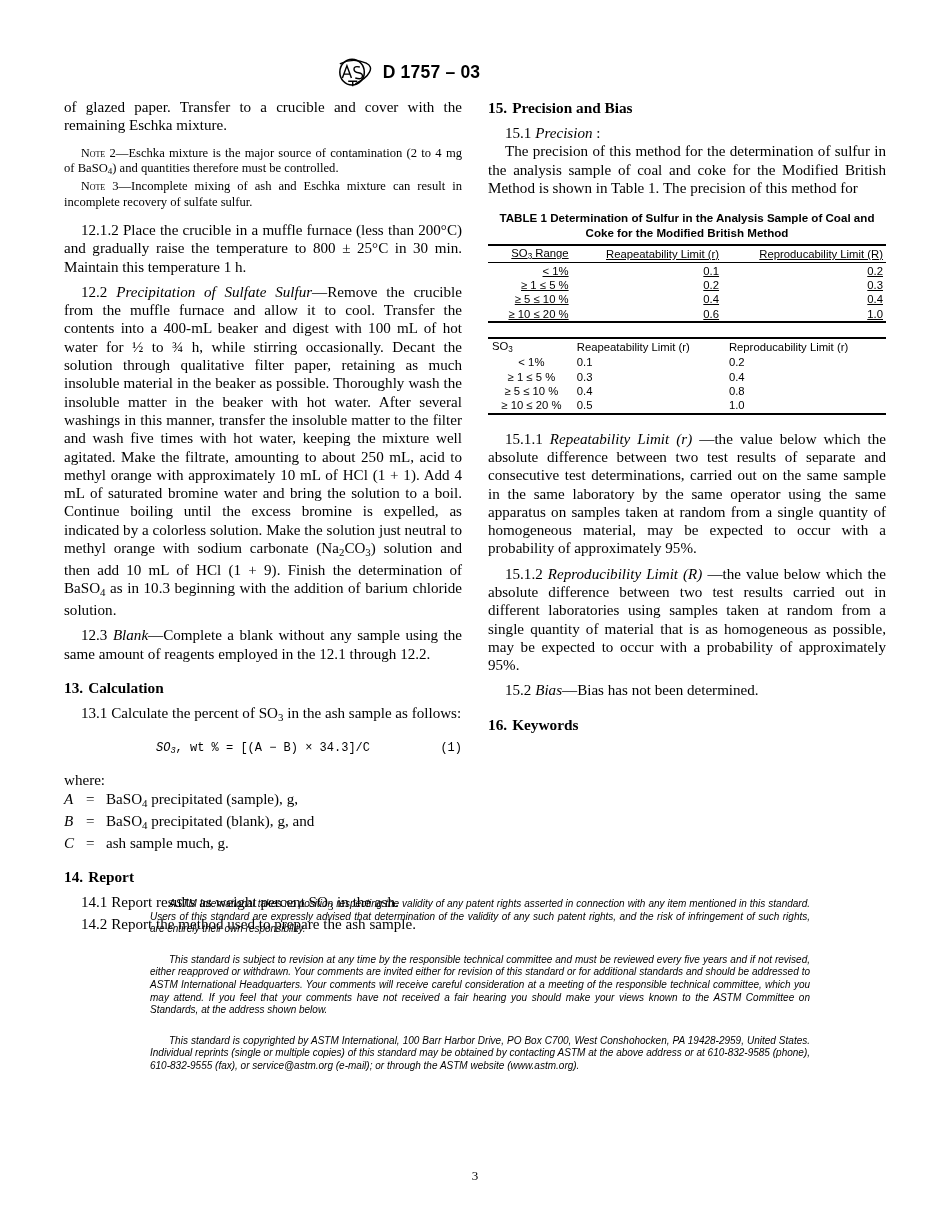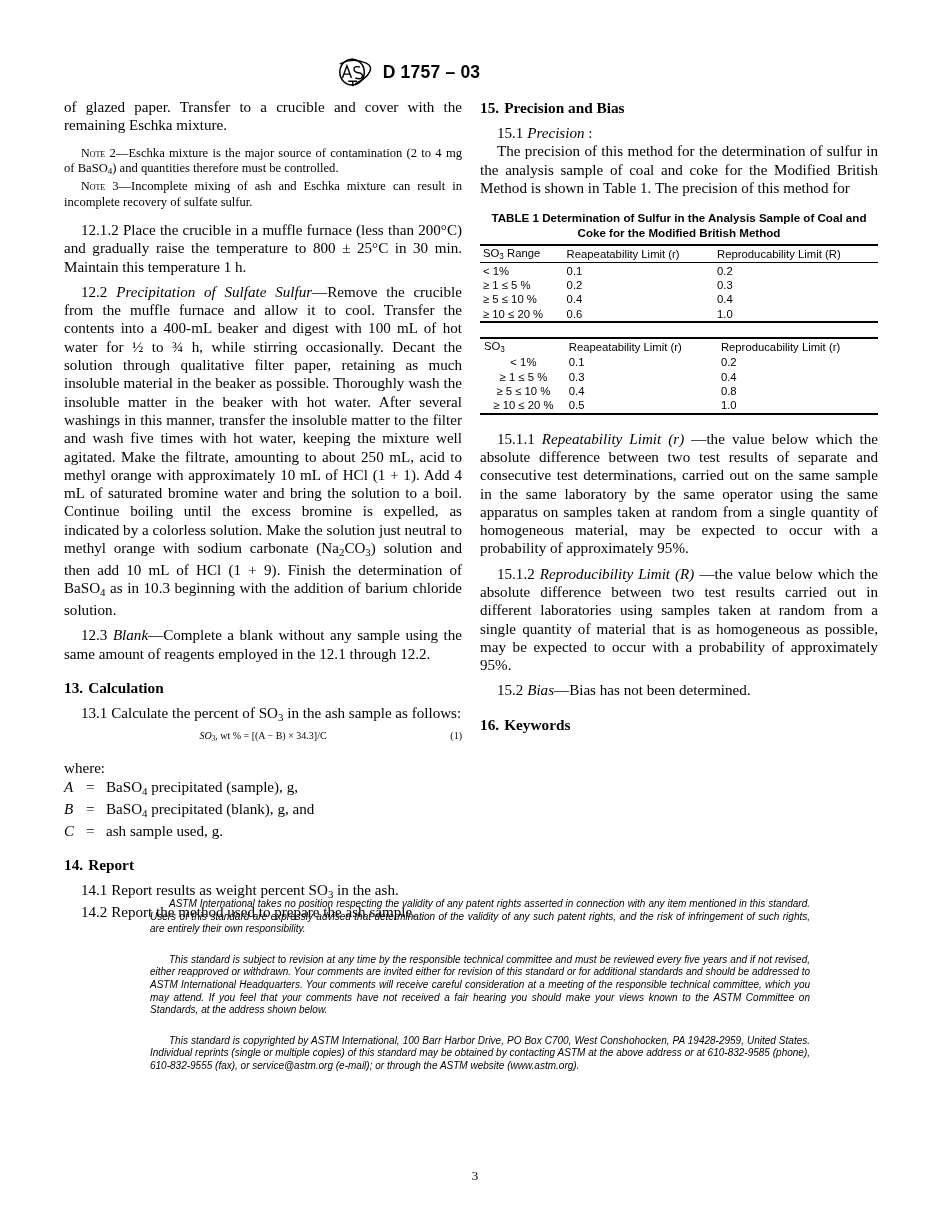--- a/index.html
+++ b/index.html
@@ -21,21 +21,21 @@
   .astm-logo { width:40px; height:29px; flex:0 0 auto; }
   .doc-designation {
     font-family:"Liberation Sans", sans-serif;
     font-weight:bold; font-size:17.5px; letter-spacing:0.2px;
   }
 
   
   .columns {
     position:absolute; left:64px; top:98px;
     width:822px;
-    display:flex; gap:18px;
+    display:flex; gap:26px;
   }
   .col { width:398px; }
 
   p { margin:0; }
   .body-p {
     font-size:15.1px; line-height:18.3px;
     text-align:justify; text-justify:inter-word;
     hyphens:none;
   }
   .indent { text-indent:17px; }
@@ -54,22 +54,22 @@
     font-family:"Liberation Serif", serif;
     font-weight:bold; font-size:15.3px; line-height:19px;
   }
   .sec-head .num { margin-right:5px; }
 
   i, .ital { font-style:italic; }
   sub { font-size:0.72em; vertical-align:-0.24em; }
 
   
   .formula-row {
-    position:relative; font-size:10px; line-height:20px;
-    height:20px;
+    position:relative; font-size:12px; line-height:20px;
+    margin-top:12px; height:20px;font-family:Liberation Mono, monospace;
   }
   .formula { position:absolute; left:0; right:0; text-align:center; }
   .eqno { position:absolute; right:0; }
 
   .where-lbl { font-size:15.1px; line-height:18.3px; margin-top:13px; }
   .deflist { font-size:15.1px; line-height:18.3px; margin-top:1px; }
   .defrow { display:flex; }
   .defsym { width:22px; font-style:italic; flex:0 0 auto; }
   .defeq  { width:20px; flex:0 0 auto; }
   .defval { flex:1 1 auto; }
@@ -83,21 +83,21 @@
   }
   table.data {
     width:100%; border-collapse:collapse;
     font-family:"Liberation Sans", sans-serif;
     font-size:11.3px;
   }
   table.data th, table.data td { padding:1.2px 3px; font-weight:normal; }
   .rule-top   { border-top:2.2px solid #000; }
   .rule-thin  { border-bottom:0.9px solid #000; }
   .rule-bot   { border-bottom:2.2px solid #000; }
-  .t-center th, .t-center td { text-align:left; }
+  .t-center th, .t-center td { text-align:right;text-decoration:underline; }
   .t-left th, .t-left td { text-align:left; }
   .t-left td.c0, .t-left th.c0 { padding-left:4px; }
   .t-left td.c0 { text-align:center; }
   .pad-first th { padding-top:3px; padding-bottom:3px; }
   .firstrow td { padding-top:4px; }
   .lastrow td { padding-bottom:4px; }
 
   
   .footer {
     position:absolute; left:150px; top:898px; width:660px;
@@ -185,21 +185,21 @@
           <span class="defval"><span>BaSO</span><sub>4</sub><span> precipitated (sample), g,</span></span>
         </div>
         <div class="defrow">
           <span class="defsym">B</span>
           <span class="defeq">=</span>
           <span class="defval"><span>BaSO</span><sub>4</sub><span> precipitated (blank), g, and</span></span>
         </div>
         <div class="defrow">
           <span class="defsym">C</span>
           <span class="defeq">=</span>
-          <span class="defval">ash sample used, g.</span>
+          <span class="defval">ash sample much, g.</span>
         </div>
       </div>
 
       <p class="sec-head gap-l">
         <span class="num">14.</span><span>Report</span>
       </p>
 
       <p class="body-p indent gap-s">
         <span>14.1 Report results as weight percent SO</span><sub>3</sub><span> in the ash.</span>
       </p>

